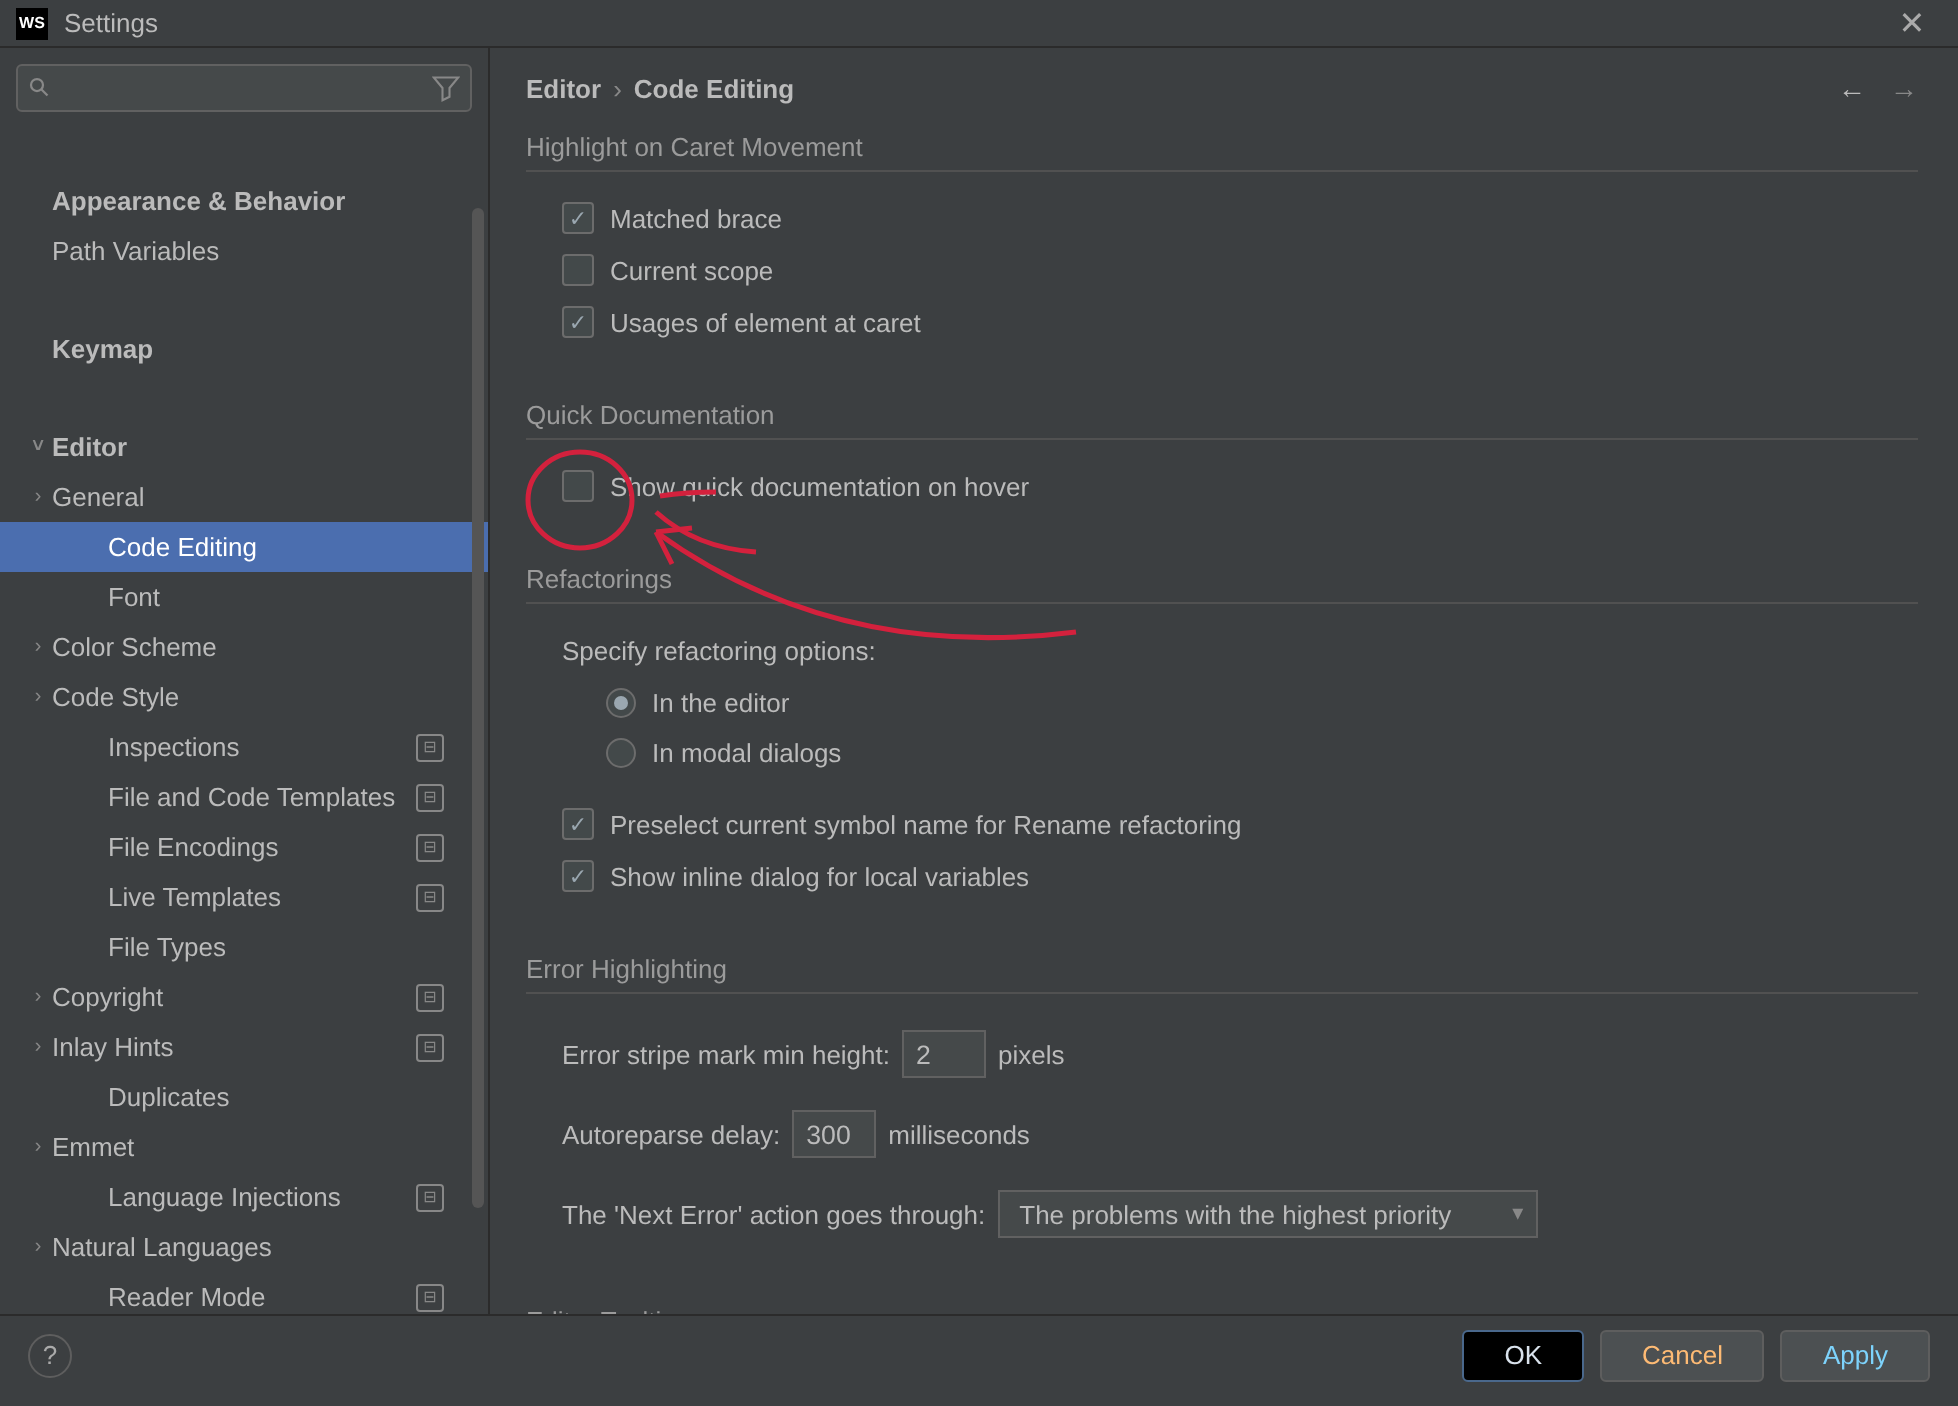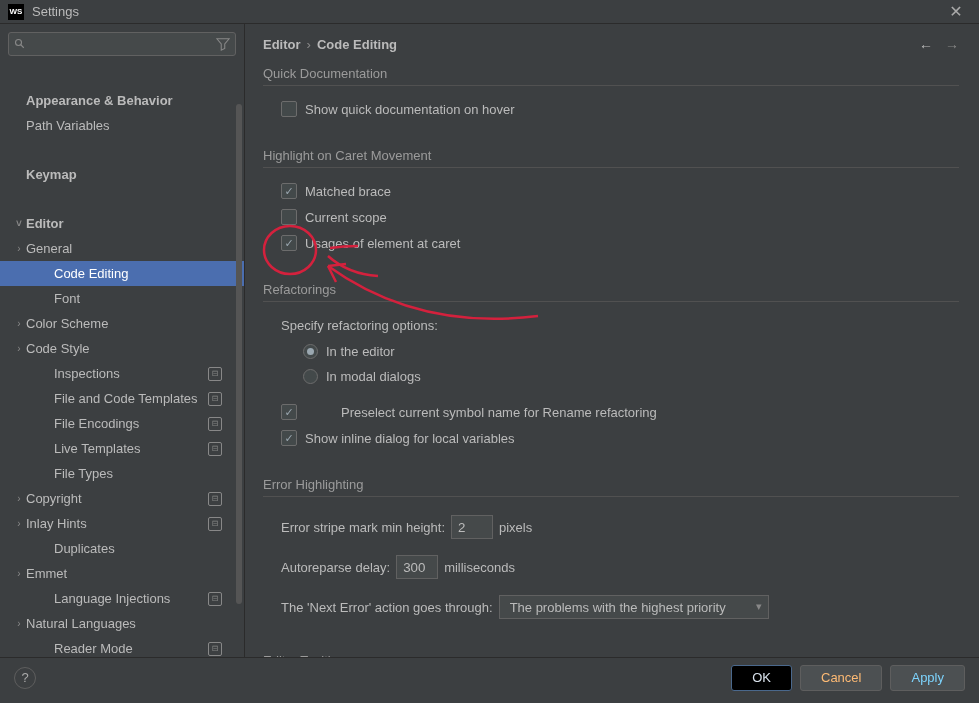--- a/index.html
+++ b/index.html
@@ -356,55 +356,55 @@
       <span class="bc-sep">›</span>
       <span>Code Editing</span>
       <div class="bc-arrows">
         <span class="bc-arrow enabled">←</span>
         <span class="bc-arrow">→</span>
       </div>
     </div>
     <div class="content">
 
       <div class="section">
+        <div class="section-title">Highlight on Caret Movement</div>
+        <div class="opt-row">
+          <span class="ck checked"></span>
+          <span>Matched brace</span>
+        </div>
+        <div class="opt-row">
+          <span class="ck"></span>
+          <span>Current scope</span>
+        </div>
+        <div class="opt-row">
+          <span class="ck checked"></span>
+          <span>Usages of element at caret</span>
+        </div>
+      </div>
+
+      <div class="section">
         <div class="section-title">Quick Documentation</div>
         <div class="opt-row">
           <span class="ck"></span>
           <span>Show quick documentation on hover</span>
-        </div>
-      </div>
-
-      <div class="section">
-        <div class="section-title">Highlight on Caret Movement</div>
-        <div class="opt-row">
-          <span class="ck checked"></span>
-          <span>Matched brace</span>
-        </div>
-        <div class="opt-row">
-          <span class="ck"></span>
-          <span>Current scope</span>
-        </div>
-        <div class="opt-row">
-          <span class="ck checked"></span>
-          <span>Usages of element at caret</span>
         </div>
       </div>
 
       <div class="section">
         <div class="section-title">Refactorings</div>
         <div class="sub-label">Specify refactoring options:</div>
         <div class="opt-row sub-indent">
           <span class="radio on"></span>
           <span>In the editor</span>
         </div>
         <div class="opt-row sub-indent">
           <span class="radio"></span>
           <span>In modal dialogs</span>
         </div>
-        <div class="opt-row" style="margin-top:10px;gap:36px;">
+        <div class="opt-row" style="margin-top:10px;">
           <span class="ck checked"></span>
           <span>Preselect current symbol name for Rename refactoring</span>
         </div>
         <div class="opt-row">
           <span class="ck checked"></span>
           <span>Show inline dialog for local variables</span>
         </div>
       </div>
 
       <div class="section">

